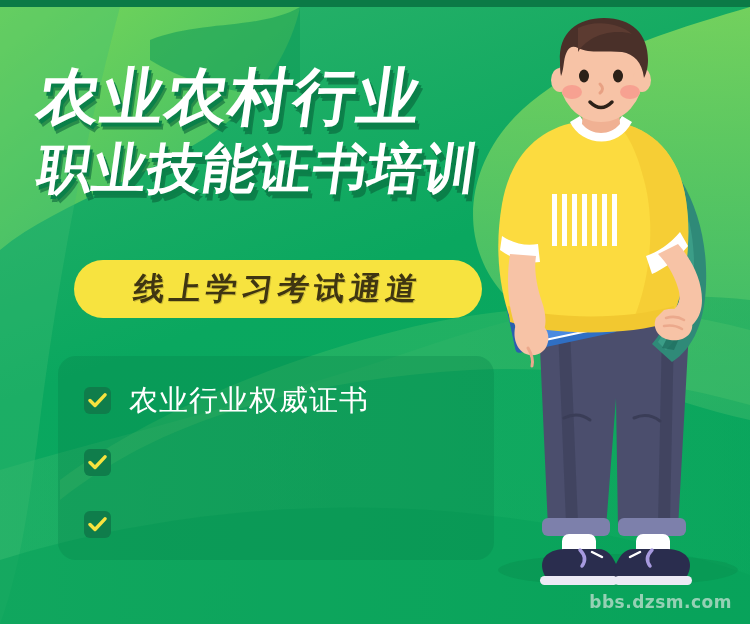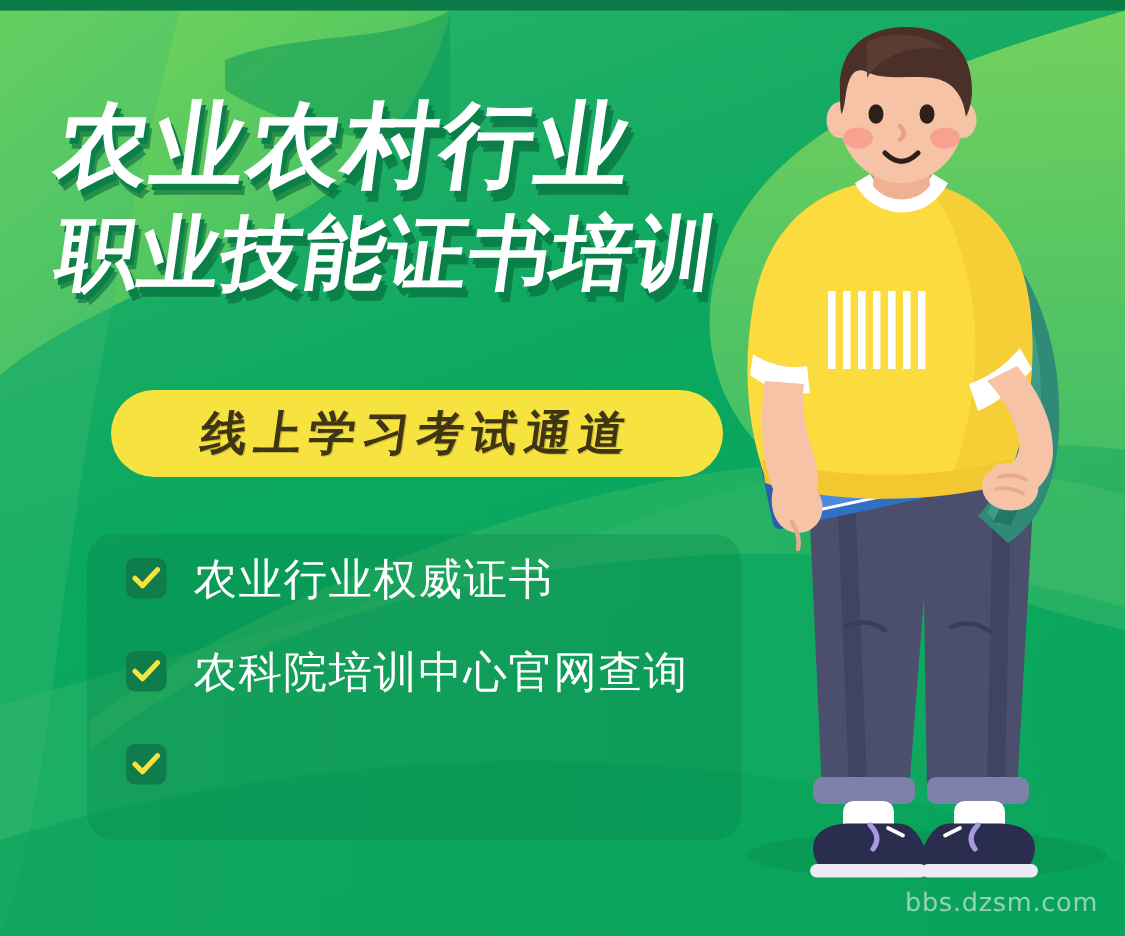--- a/index.html
+++ b/index.html
@@ -71,21 +71,21 @@
   .card {
     position: absolute;
     left: 58px; top: 356px;
     width: 436px; height: 204px;
     background: rgba(6,130,74,0.30);
     border-radius: 18px;
     z-index: 6;
     padding: 16px 0 0 26px;
   }
   .feat-row {
-    display: flex; 
+    display: flex; align-items: center;
     height: 56px;
     margin-bottom: 6px;
   }
   .check-box {
     width: 27px; height: 27px;
     border-radius: 6px;
     background: #0f7d4b;
     display: flex; align-items: center; justify-content: center;
     flex: 0 0 auto;
     margin-right: 18px;
@@ -99,21 +99,21 @@
     white-space: nowrap;
     line-height: 1;
   }
 
   
   .watermark {
     position: absolute;
     right: 18px; bottom: 12px;
     font-family: "DejaVu Sans", "Liberation Sans", sans-serif;
     font-size: 17px;
-    font-weight: 400;
+    font-weight: 700;
     color: rgba(235,238,235,0.62);
     letter-spacing: 0.5px;
     z-index: 9;
   }
 
   
   .character {
     position: absolute;
     left: 466px; top: 18px;
     width: 300px; height: 600px;
@@ -282,21 +282,20 @@
       </span>
       <span class="feat-text">农业行业权威证书</span>
     </div>
 
     <div class="feat-row">
       <span class="check-box">
         <svg width="19" height="15" viewBox="0 0 19 15" aria-hidden="true">
           <path d="M2,7.5 L7,12.5 L17,1.8" stroke="#f7e33f" stroke-width="3.4" fill="none" stroke-linecap="round" stroke-linejoin="round"></path>
         </svg>
       </span>
-      <span class="feat-text">农科院培训中心官网查询</span>
     </div>
 
     <div class="feat-row">
       <span class="check-box">
         <svg width="19" height="15" viewBox="0 0 19 15" aria-hidden="true">
           <path d="M2,7.5 L7,12.5 L17,1.8" stroke="#f7e33f" stroke-width="3.4" fill="none" stroke-linecap="round" stroke-linejoin="round"></path>
         </svg>
       </span>
     </div>
 

